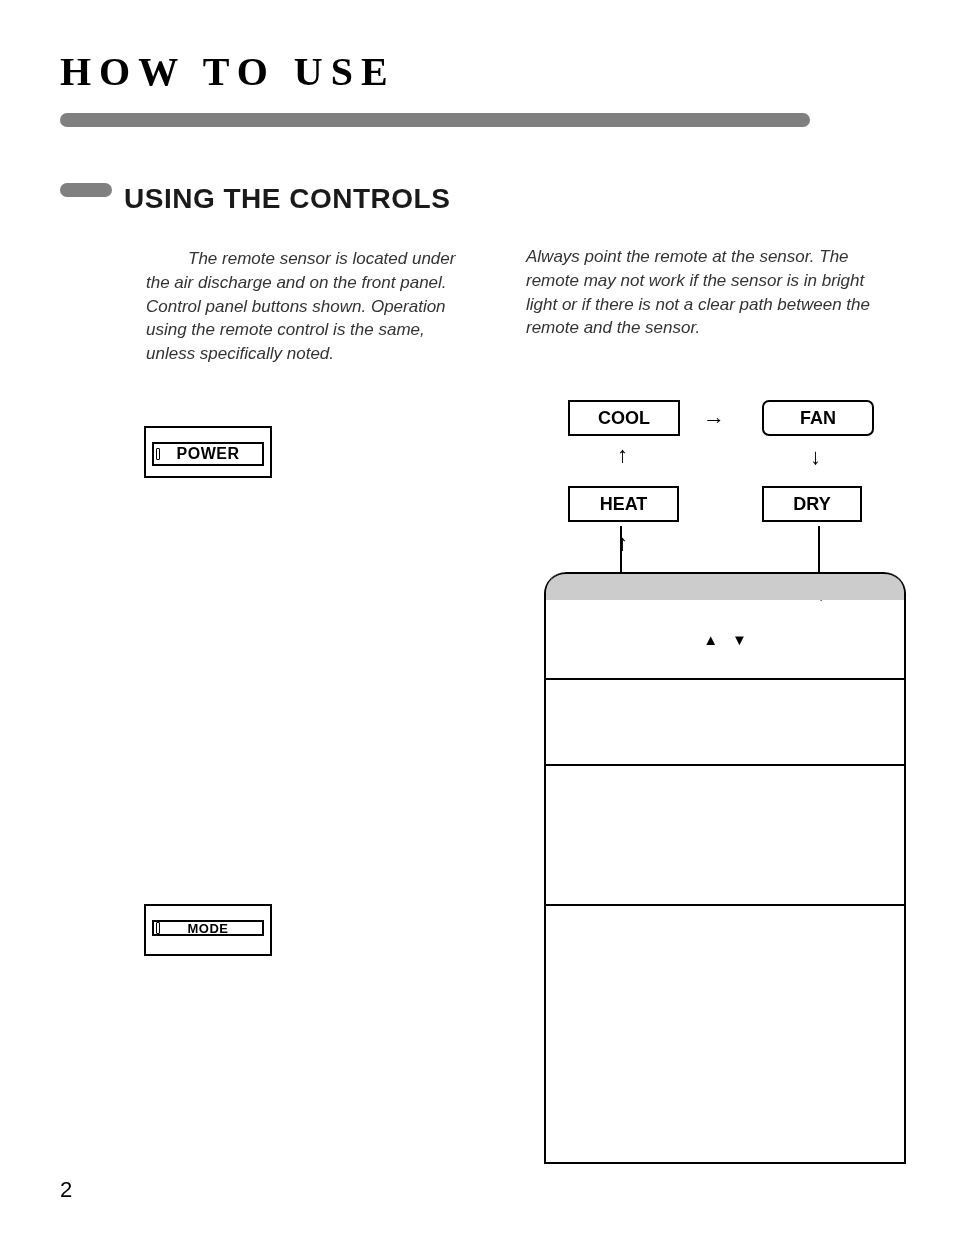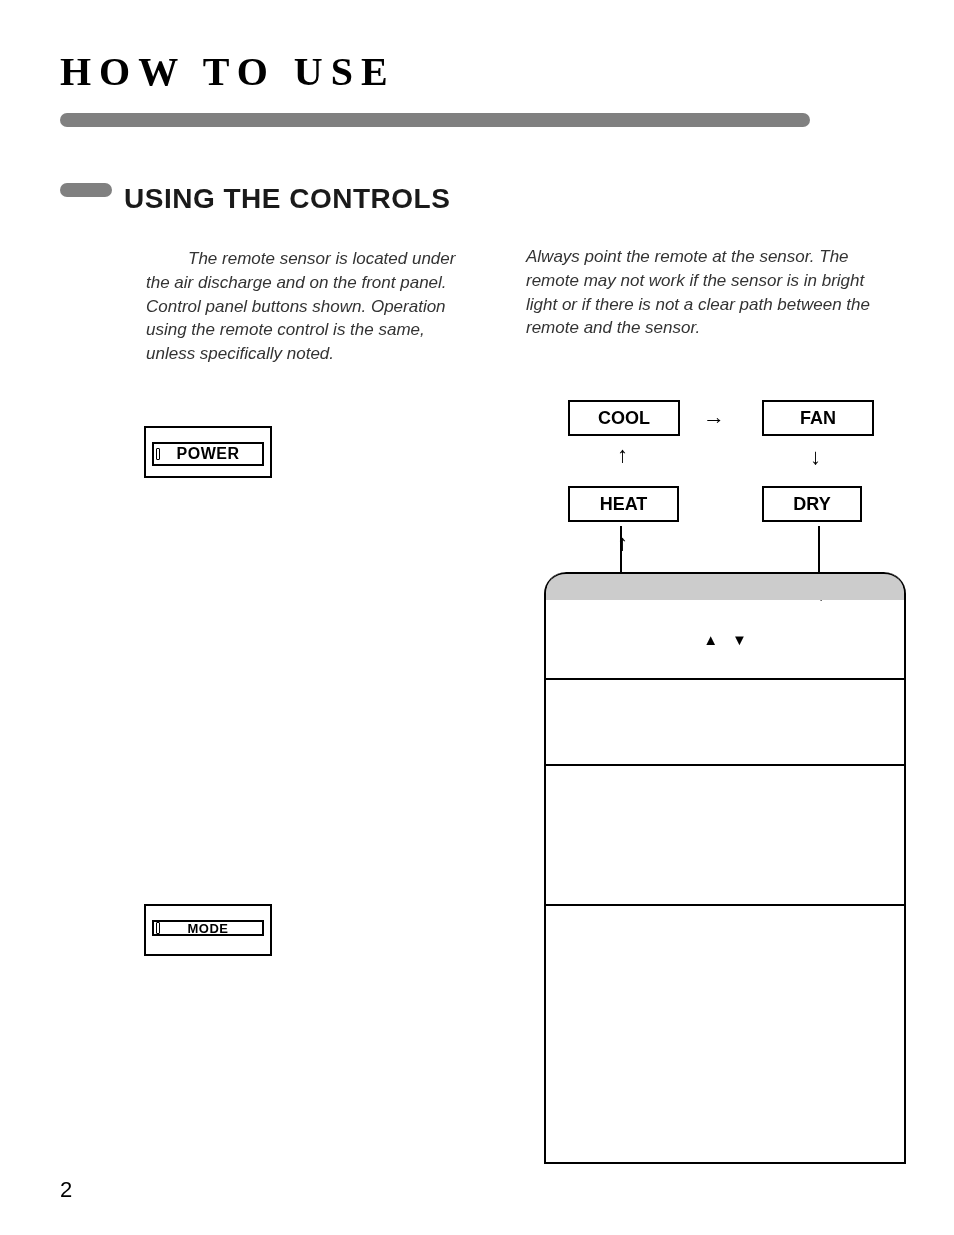--- a/index.html
+++ b/index.html
@@ -124,21 +124,21 @@
       position: absolute;
       border: 2px solid #000;
       background: #fff;
       font-size: 18px;
       font-weight: 700;
       display: flex;
       align-items: center;
       justify-content: center;
     }
     .mbox-cool { left: 20px;  top: 0px;   width: 112px; height: 36px; }
-    .mbox-fan  { left: 214px; top: 0px;   width: 112px; height: 36px; }
+    .mbox-fan  { left: 214px; top: 0px;   width: 112px; height: 36px; border-radius: 7px; }
     .mbox-heat { left: 20px;  top: 86px;  width: 111px; height: 36px; border-width: 2.5px; }
     .mbox-dry  { left: 214px; top: 86px;  width: 100px; height: 36px; }
     .mbox-es   { left: 100px; top: 170px; width: 148px; height: 44px; line-height: 1.05; font-size: 17px; text-align: center; }
     .arrow-txt { position: absolute; font-size: 22px; color: #000; }
     .a-cool-fan { left: 155px; top: 4px; }
     .a-heat-cool { left: 69px;  top: 42px; }
     .a-fan-dry  { left: 262px; top: 44px; }
     .a-dry-es   { left: 266px; top: 182px; }
     .a-es-heat  { left: 69px;  top: 130px; }
     .connector { position: absolute; background: #000; }

